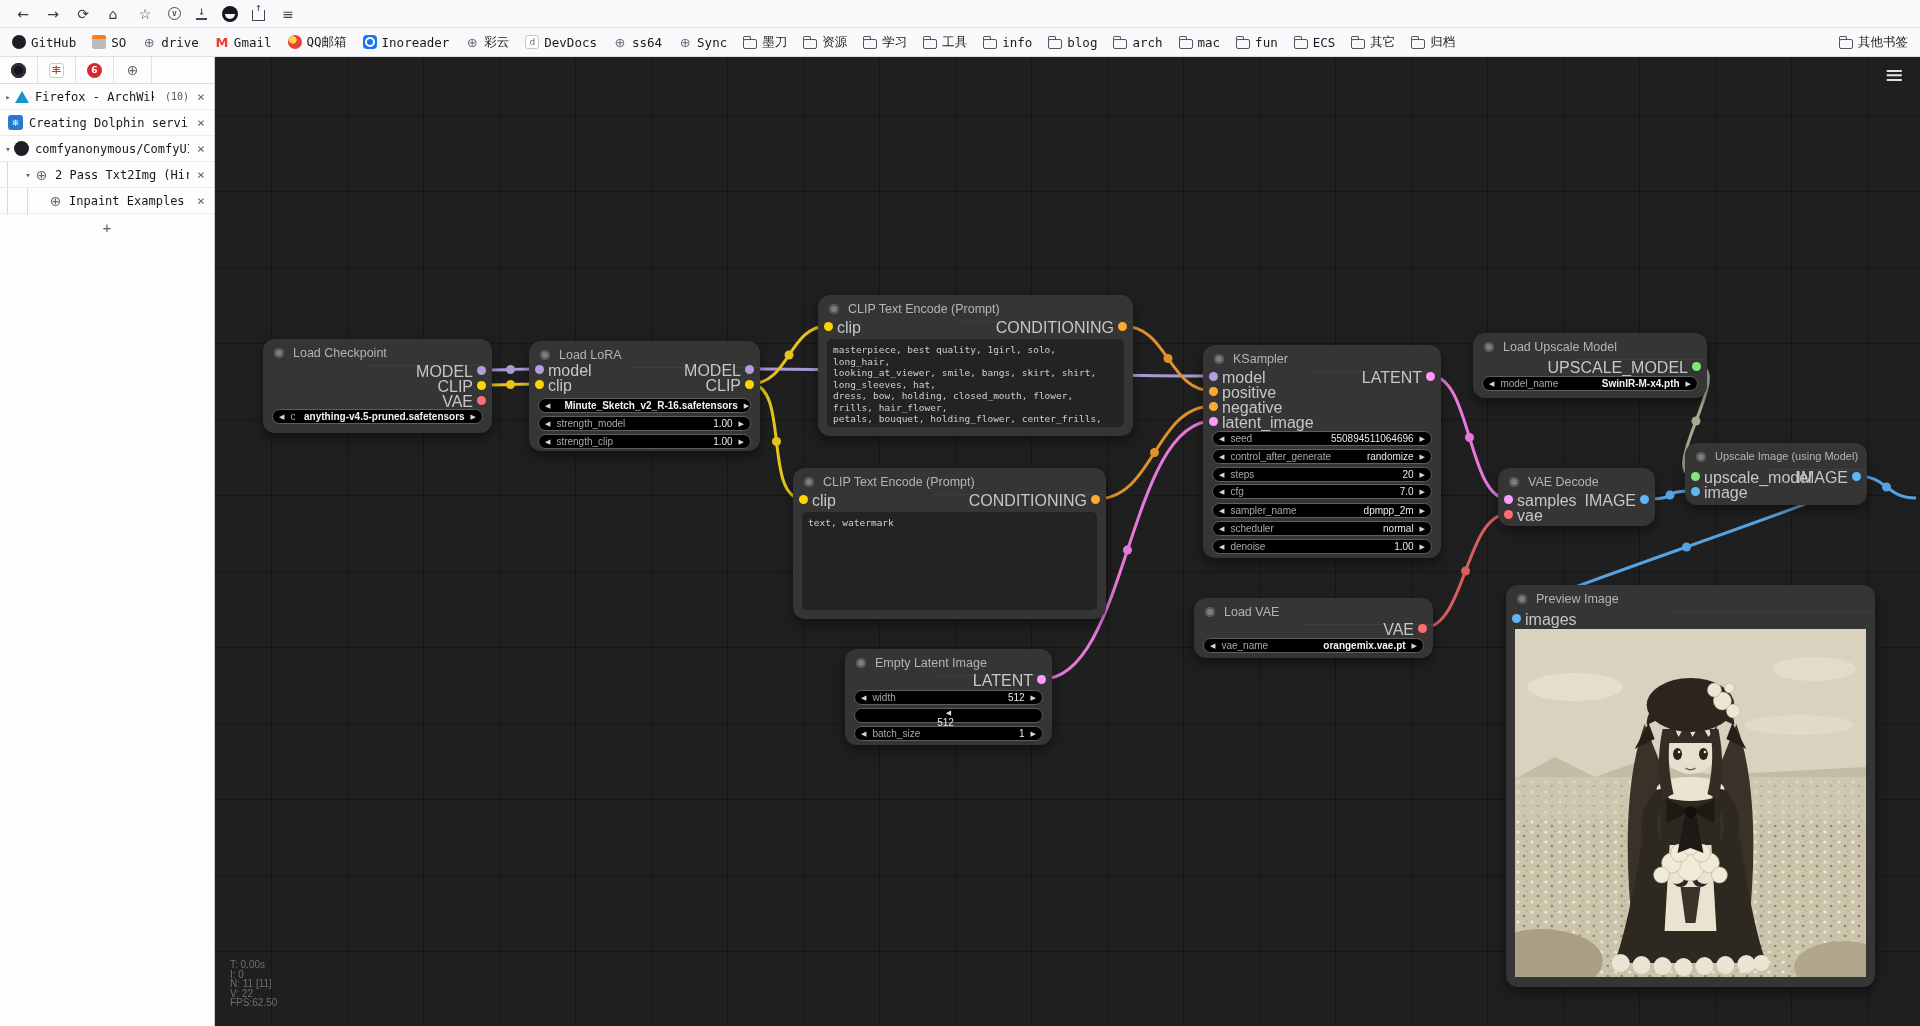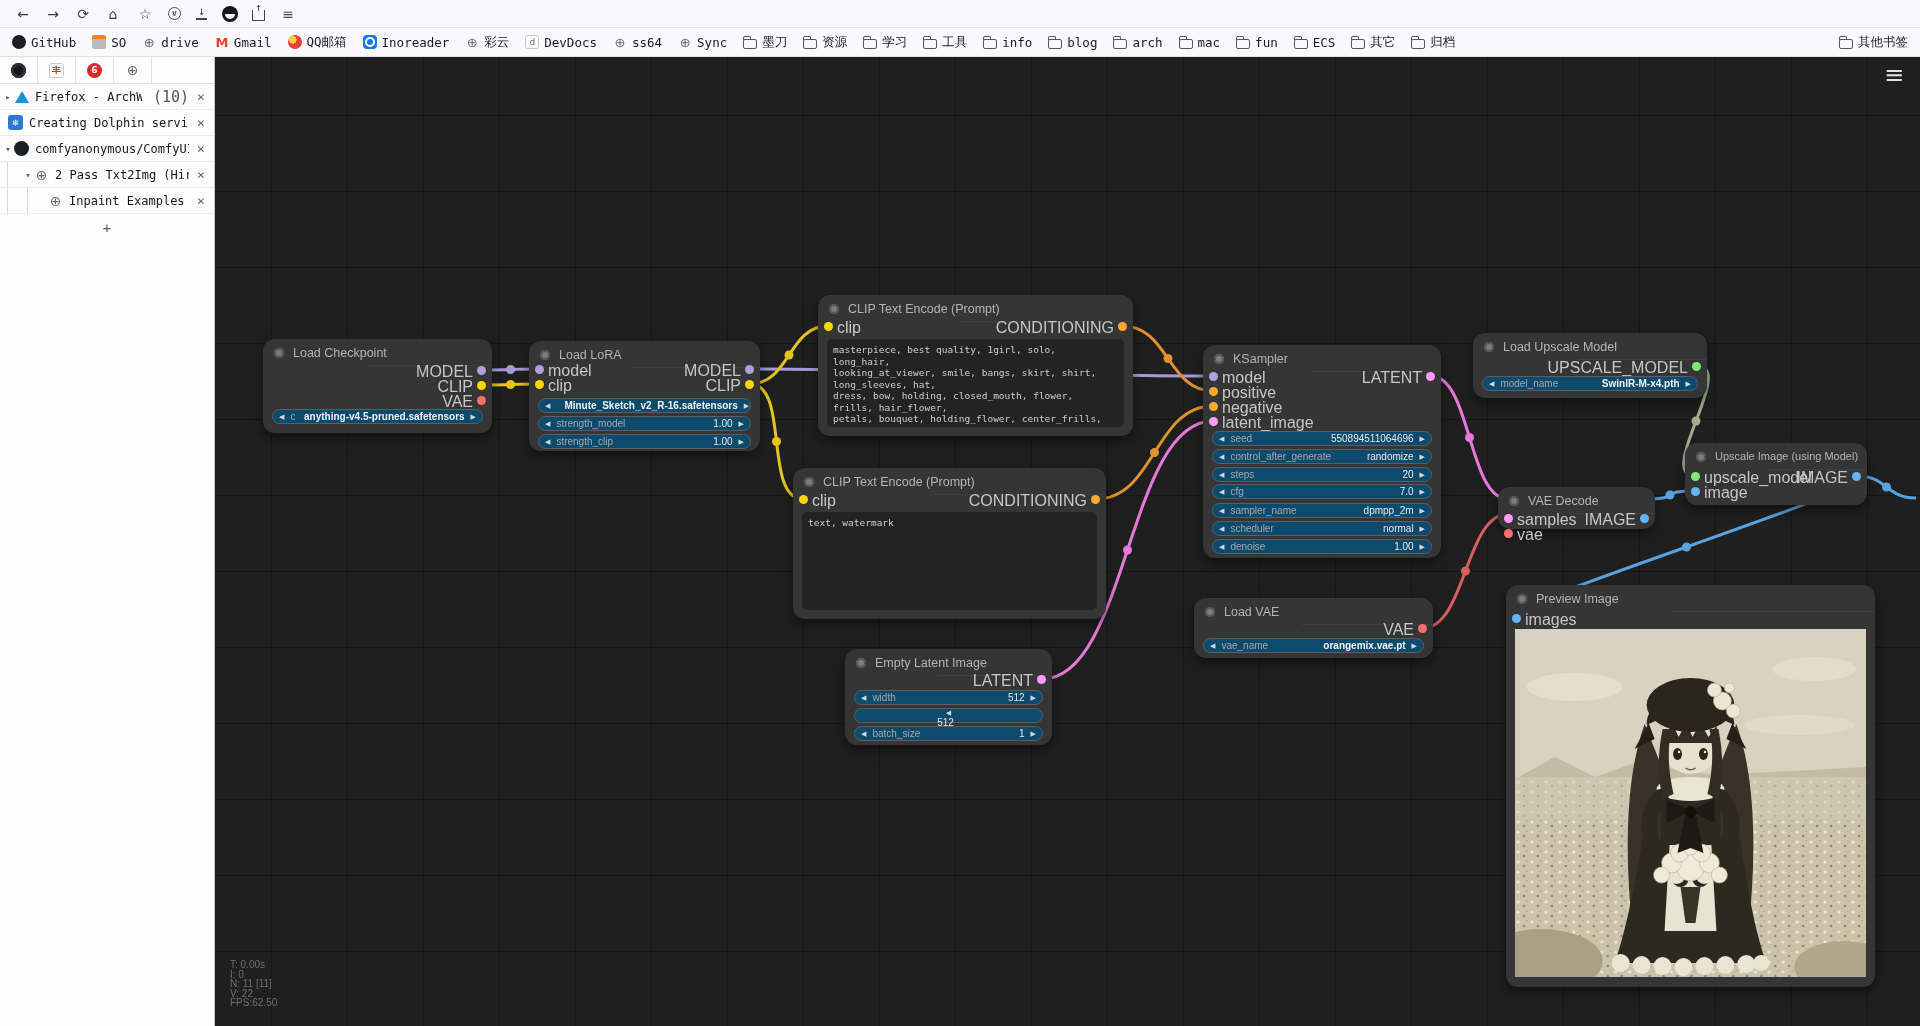--- a/index.html
+++ b/index.html
@@ -72,21 +72,21 @@
   .expander { width:14px; color:#5a5a62; font-size:9px; text-align:center; flex:none; padding-left:2px;}
   .no-exp { width:8px; flex:none; }
   .tab-ico { width:15px; height:15px; margin-right:6px; flex:none; display:flex; align-items:center;
     justify-content:center; font-size:10px; border-radius:3px; font-family:"DejaVu Sans",sans-serif;}
   .ti-arch { color:#1793d1; } .ti-arch:before { content:""; border-left:7px solid transparent;
     border-right:7px solid transparent; border-bottom:12px solid #1793d1; }
   .ti-dolphin { background:#2a79d0; border-radius:3px; color:#fff; font-size:9px;}
   .ti-github { background:#1b1f23; border-radius:50%; }
   .ti-globe { color:#6a6a72; font-size:14px; }
   .tab-title { flex:1; white-space:nowrap; overflow:hidden; }
-  .tab-count { color:#55555e; margin-left:11px; font-size:15px; flex:none;}
+  .tab-count { color:#55555e; margin-left:11px; font-size:10px; flex:none;}
   .tab-close { color:#5b5b64; font-size:13px; margin-left:6px; flex:none; width:12px; text-align:center;}
   .newtab-row { height:26px; display:flex; align-items:center; justify-content:center;
     color:#5a5a62; font-size:14px; }
 
   
   .canvas { position:relative; flex:1; background-color:#1f1f1f; overflow:hidden;
     background-image:
       linear-gradient(rgba(0,0,0,.28) 1px, transparent 1px),
       linear-gradient(90deg, rgba(0,0,0,.28) 1px, transparent 1px);
     background-size:76px 76px; background-position:-20px -18px;
@@ -98,21 +98,21 @@
     line-height:9.6px; font-family:"Liberation Sans",sans-serif; white-space:pre;}
 
   .node { position:absolute; background:#353535; border-radius:12px;
     box-shadow:0 5px 12px rgba(0,0,0,.45); }
   .node-title { position:absolute; left:30px; top:7px; font-size:12.5px; color:#b4b4b4; white-space:nowrap;}
   .node-dot { position:absolute; left:11px; top:9px; width:10px; height:10px; border-radius:50%;
     background:#7d7d7d; box-shadow:inset 0 0 0 2px #565656;}
   .node-hdiv { position:absolute; left:45%; top:26px; right:0; height:1px; background:#3f3f3f;}
   .slot-dot { position:absolute; width:9px; height:9px; border-radius:50%; }
   .slot-lab { position:absolute; font-size:16px; color:#c6c6c6; white-space:nowrap;}
-  .widget { position:absolute; height:15px; background:#0c4a6e; border:1px solid #5e5e5e;
+  .widget { position:absolute; height:15px; background:#000000; border:1px solid #5e5e5e;
     border-radius:8px; display:flex; align-items:center; padding:0 6px; font-size:10px; color:#a8a8a8;}
   .w-arrow { color:#d8d8d8; font-size:7px; flex:none; }
   .w-label { margin:0 6px; white-space:nowrap; overflow:hidden; flex-shrink:1;}
   .w-spacer { flex:1; min-width:2px;}
   .w-value { color:#e8e8e8; white-space:nowrap; margin-right:6px;}
   .w-value.combo { font-weight:bold; color:#f2f2f2;}
   .node-text { position:absolute; left:9px; right:9px; background:#232323; border-radius:5px;
     color:#cfcfcf; font-size:9.5px; line-height:11.5px; font-family:"DejaVu Sans Mono",monospace;
     padding:5px 6px; white-space:pre-wrap; overflow:hidden; }
   .node-img { position:absolute; left:9px; right:9px; overflow:hidden; background:#d9d2c0;}
@@ -503,21 +503,21 @@
           <span class="slot-dot" style="right: 6px; top: 28.5px; background: rgb(126, 232, 126);"></span>
           <span class="slot-lab" style="right: 19px; top: 26px;">UPSCALE_MODEL</span>
           <div class="widget" style="left: 9px; right: 9px; top: 43px;">
             <span class="w-arrow">◀</span>
             <span class="w-label">model_name</span>
             <span class="w-spacer"></span>
             <span class="w-value combo">SwinIR-M-x4.pth</span>
             <span class="w-arrow">▶</span>
           </div>
         </div>
-        <div class="node" style="left: 1283px; top: 430px; width: 157px; height: 42px;">
+        <div class="node" style="left: 1283px; top: 411px; width: 157px; height: 58px;">
           <span class="node-dot"></span>
           <span class="node-title">VAE Decode</span>
           <span class="node-hdiv"></span>
           <span class="slot-dot" style="left: 6px; top: 26.5px; background: rgb(255, 156, 249);"></span>
           <span class="slot-lab" style="left: 19px; top: 24px;">samples</span>
           <span class="slot-dot" style="left: 6px; top: 41.5px; background: rgb(255, 110, 110);"></span>
           <span class="slot-lab" style="left: 19px; top: 39px;">vae</span>
           <span class="slot-dot" style="right: 6px; top: 26.5px; background: rgb(100, 181, 246);"></span>
           <span class="slot-lab" style="right: 19px; top: 24px;">IMAGE</span>
         </div>

